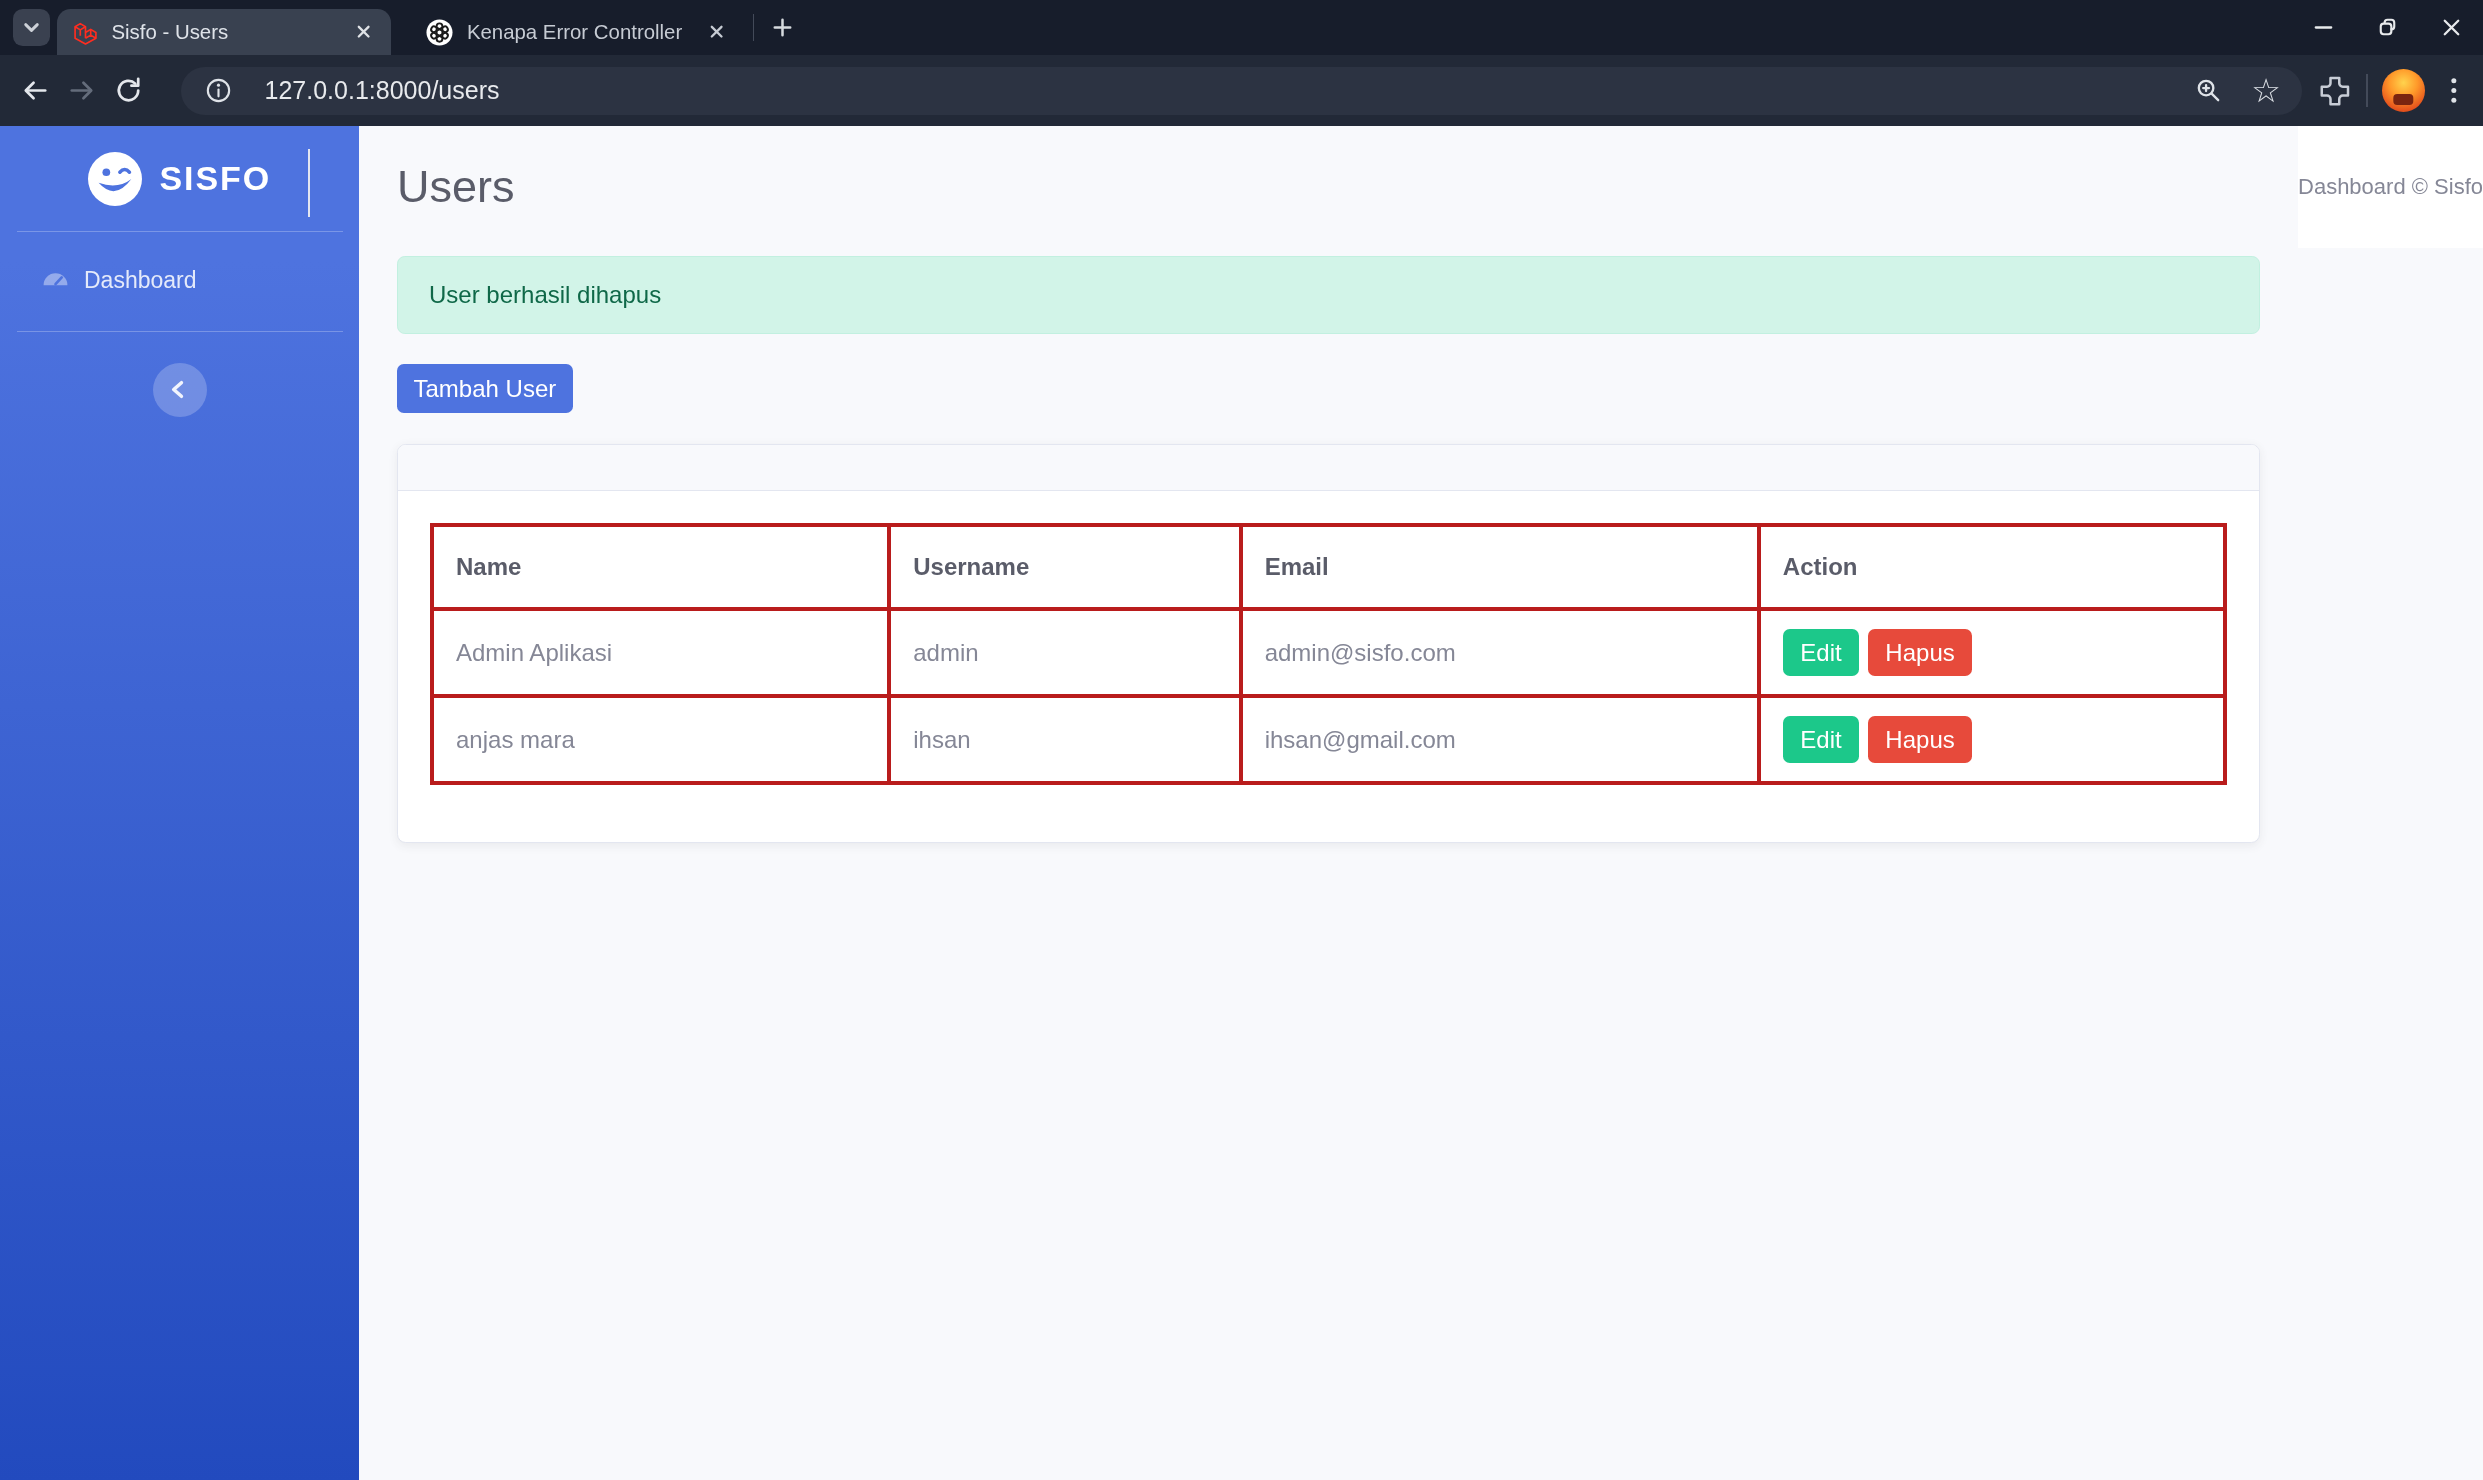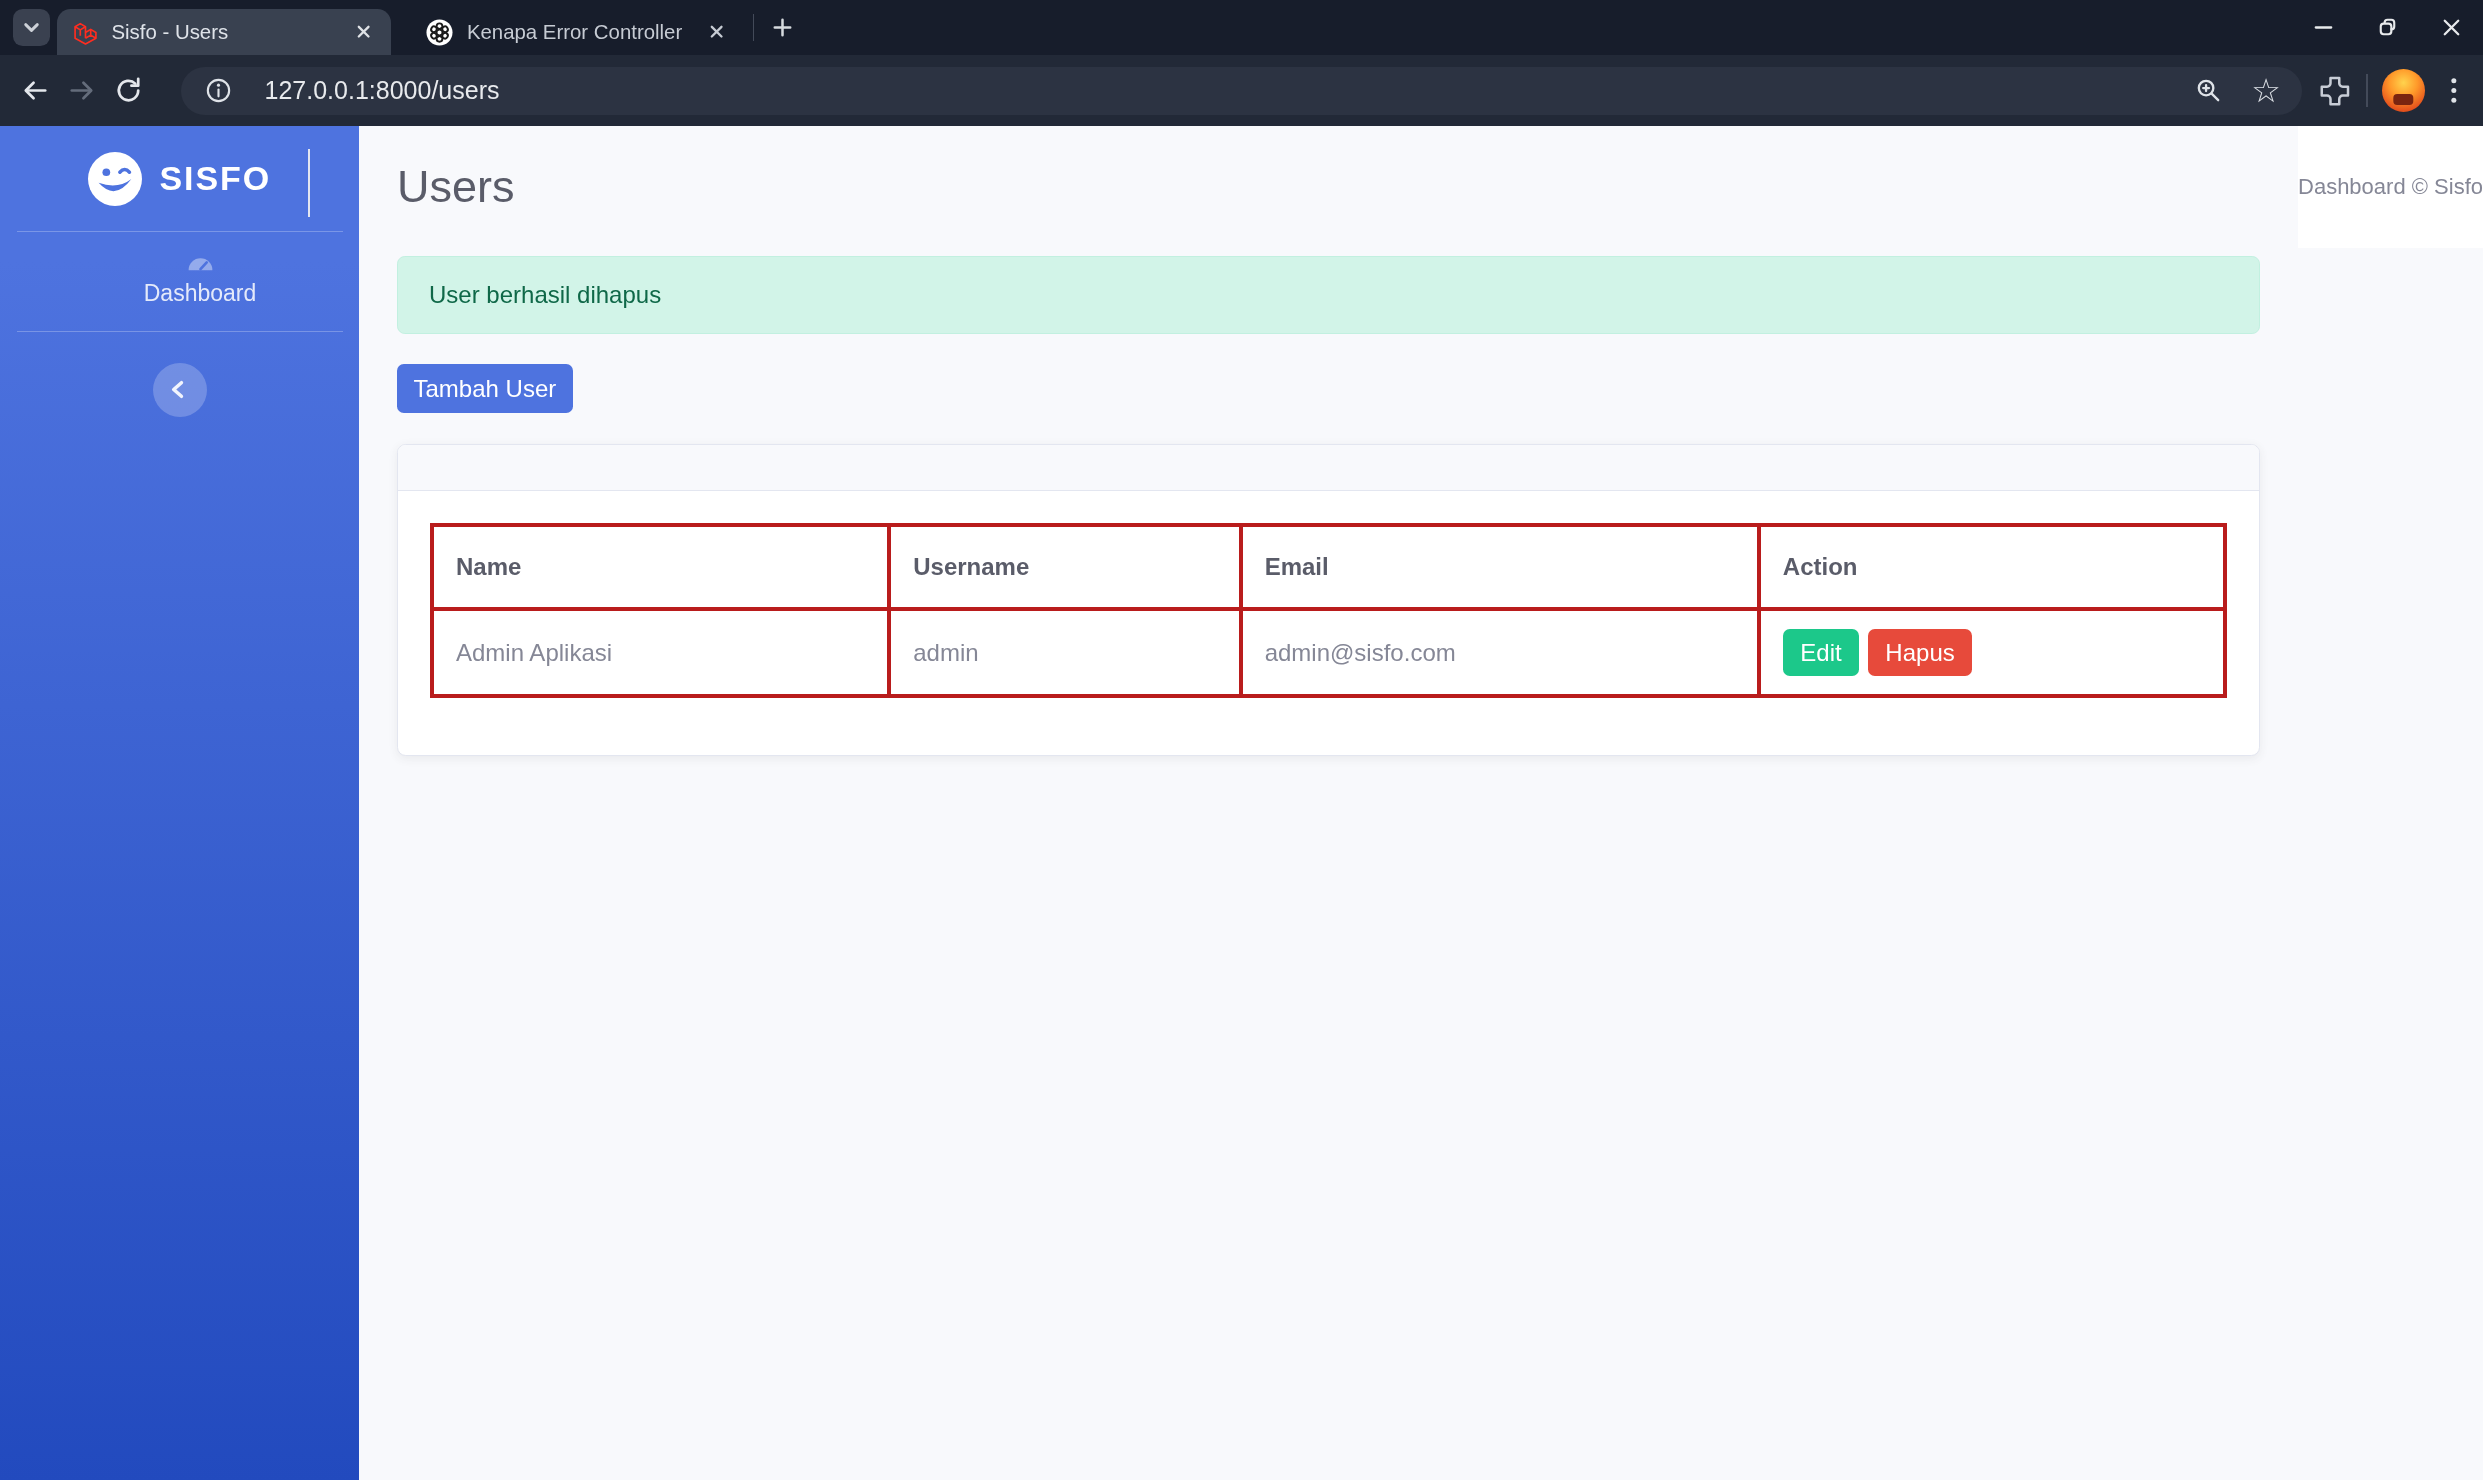--- a/index.html
+++ b/index.html
@@ -32,21 +32,21 @@
   .avatar-mouth{position:absolute;left:50%;bottom:6.8px;transform:translateX(-50%);width:19.4px;height:11.6px;border-radius:3.9px;background:#7a2410;}
   .kebab{width:35px;height:43px;display:flex;align-items:center;justify-content:center;margin-left:11.6px;}
 
   
   .app{display:flex;height:1355px;}
   .sidebar{width:359px;flex:none;background:linear-gradient(180deg,#4e73df 10%,#224abe 100%);color:#fff;}
   .sidebar-brand{height:105px;display:flex;align-items:center;justify-content:center;gap:17.5px;cursor:pointer;}
   .brand-text{font-size:34px;font-weight:bold;letter-spacing:1.9px;color:#fff;}
   .sidebar-hr{height:1px;background:rgba(255,255,255,.25);margin:0 16.5px;border:none;}
   .hr2{margin-top:21.3px;}
-  .side-item{margin-top:19.4px;height:58px;display:flex;align-items:center;padding-left:41px;gap:0;cursor:pointer;flex-direction:column;}
+  .side-item{margin-top:19.4px;height:58px;display:flex;align-items:center;padding-left:41px;gap:14px;cursor:pointer;}
   .side-item-label{font-size:23px;color:rgba(255,255,255,.85);}
   .collapse-wrap{margin-top:31px;display:flex;justify-content:center;}
   .collapse-btn{width:54px;height:54px;border-radius:50%;background:rgba(255,255,255,.22);display:flex;align-items:center;justify-content:center;}
 
   .main-col{flex:1;display:flex;flex-direction:row;min-width:0;}
   .topbar{height:115px;background:#fff;box-shadow:0 2.9px 9.7px rgba(58,59,69,.15);position:relative;flex:none;z-index:2;}
   .topbar-divider{position:absolute;right:49px;top:23px;width:1.9px;height:68px;background:#e3e6f0;}
 
   .content{flex:1;padding:35px 38px 0 38px;background:#f8f9fc;}
   .page-title{font-size:45px;font-weight:400;color:#5a5c69;margin:0 0 43px 0;}
@@ -275,20 +275,28 @@
               </thead>
               <tbody>
                 <tr>
                   <td>Admin Aplikasi</td>
                   <td>admin</td>
                   <td>admin@sisfo.com</td>
                   <td>
                     <button class="btn btn-success">Edit</button><button class="btn btn-danger">Hapus</button>
                   </td>
                 </tr>
+                <tr>
+                  <td>anjas mara</td>
+                  <td>ihsan</td>
+                  <td>ihsan@gmail.com</td>
+                  <td>
+                    <button class="btn btn-success">Edit</button><button class="btn btn-danger">Hapus</button>
+                  </td>
+                </tr>
               </tbody>
             </table>
           </div>
         </div>
       </div>
 
       <footer class="footer">
         <span class="footer-text">Dashboard © Sisfo</span>
       </footer>
     </div>

